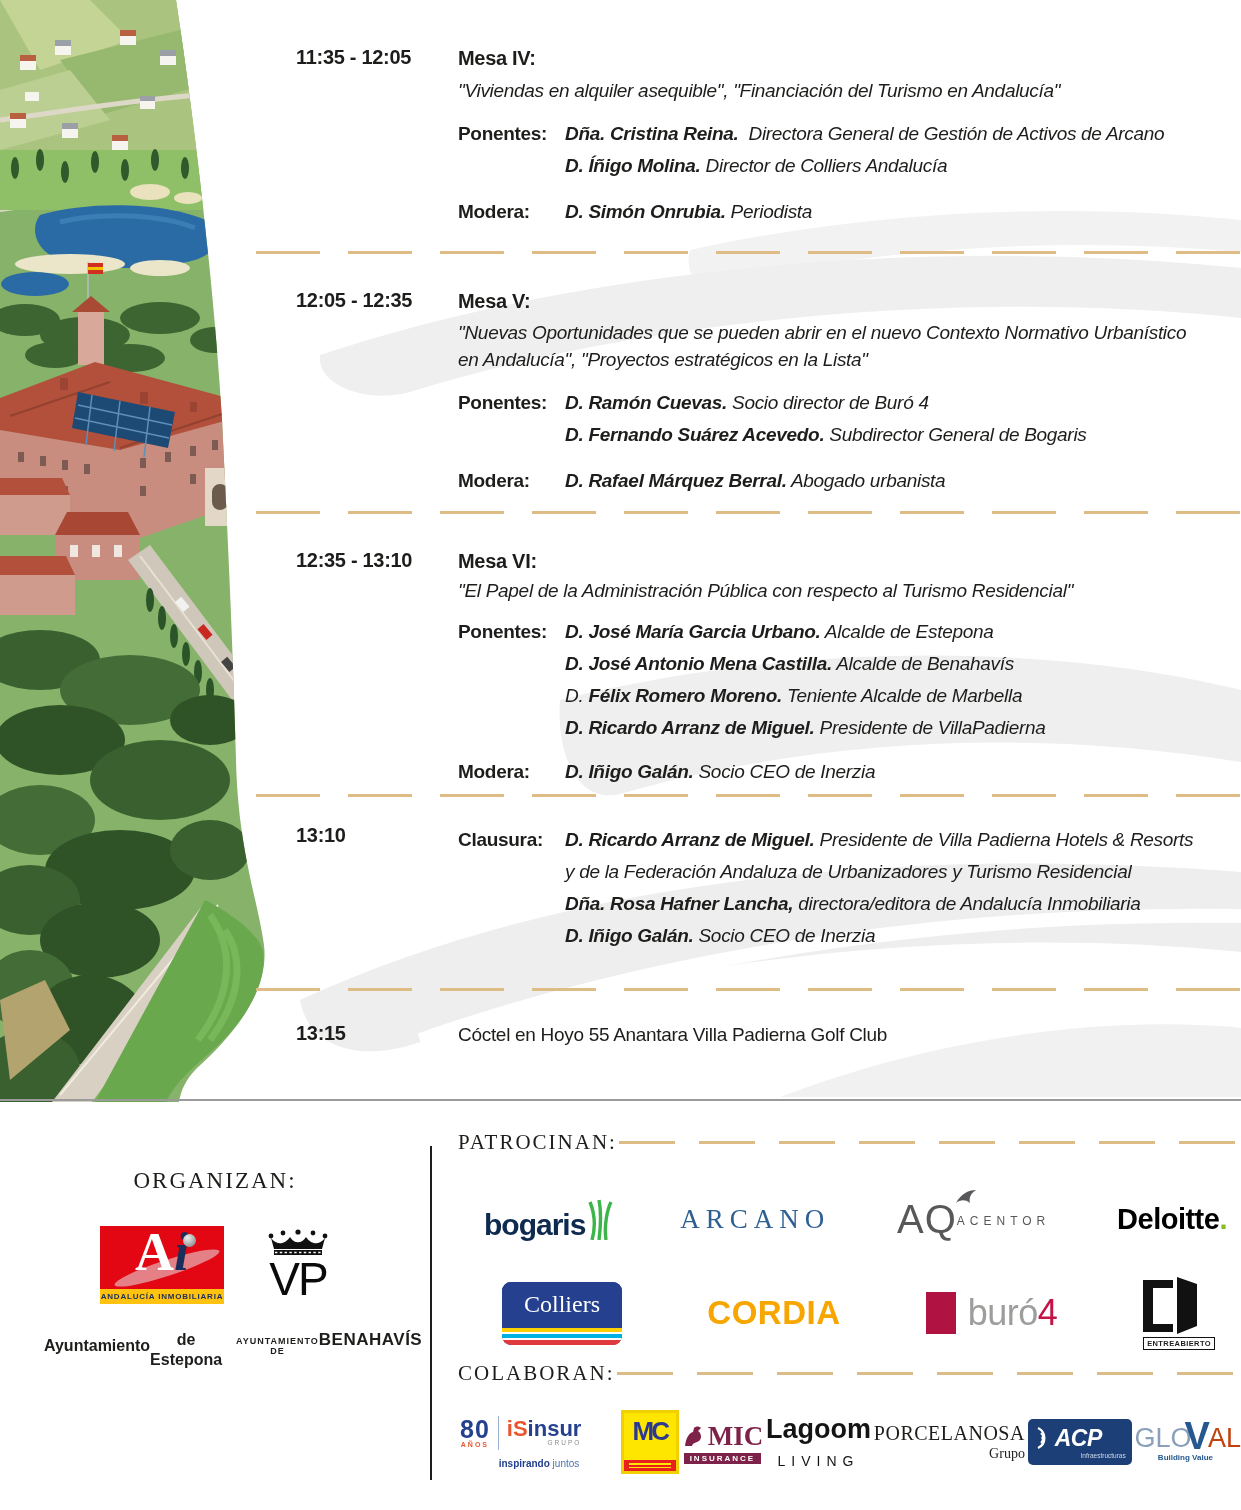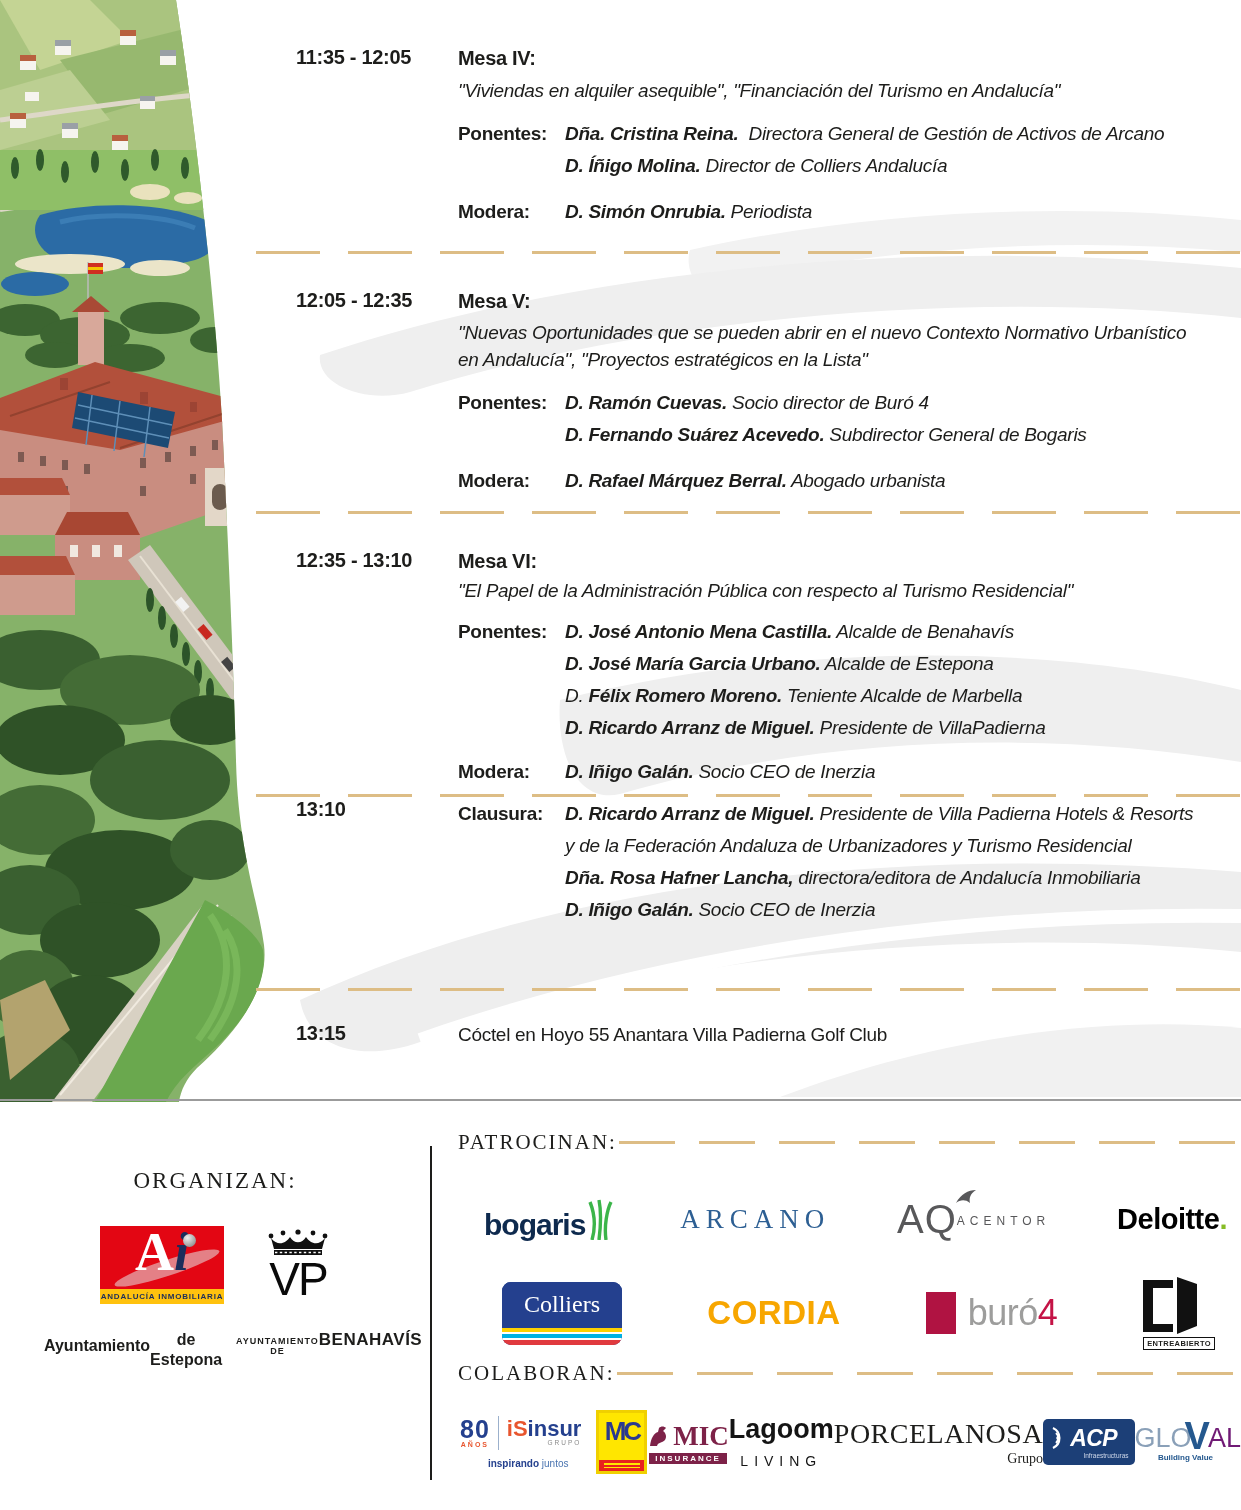--- a/index.html
+++ b/index.html
@@ -105,32 +105,32 @@
   .mc-band i{display:block;width:80%;height:1.5px;background:#ffe600;}
   .mic{display:flex;flex-direction:column;align-items:center;}
   .mic-top{display:flex;align-items:center;gap:2px;}
   .mic-text{font-family:"Liberation Serif",serif;font-size:27px;font-weight:700;color:#7d2248;}
   .mic-band{background:#7d2248;color:#fff;font-size:8px;font-weight:700;letter-spacing:2px;
      padding:1px 6px;margin-top:1px;}
   .lagoom{display:flex;flex-direction:column;align-items:center;}
   .lagoom-text{font-size:27px;font-weight:800;color:#141414;letter-spacing:0;line-height:26px;}
   .lagoom-sub{font-size:14px;letter-spacing:6px;color:#141414;margin-top:11px;}
   .porc{display:flex;flex-direction:column;align-items:flex-end;}
-  .porc-text{font-family:"Liberation Serif",serif;font-size:28px;color:#1d1d1b;letter-spacing:.5px;}
+  .porc-text{font-family:"Liberation Serif",serif;font-size:20px;color:#1d1d1b;letter-spacing:.5px;}
   .porc-sub{font-family:"Liberation Serif",serif;font-size:14px;color:#1d1d1b;margin-top:1px;}
   .acp{width:104px;height:46px;background:#1c3f77;border-radius:5px;display:flex;
      flex-direction:column;justify-content:center;padding:2px 6px;box-sizing:border-box;}
   .acp-top{display:flex;align-items:center;gap:3px;}
   .acp-text{color:#fff;font-size:23px;font-weight:900;font-style:italic;letter-spacing:-.5px;line-height:22px;}
   .acp-sub{color:#cfd8ea;font-size:6.5px;text-align:right;margin-top:1px;}
   .gloval{display:flex;flex-direction:column;align-items:flex-end;}
   .gloval-top{display:flex;align-items:flex-start;}
   .gloval-gl{font-size:27px;color:#8aa0b8;letter-spacing:0;line-height:30px;}
   .gloval-v{font-size:38px;font-weight:700;color:#24588e;line-height:30px;margin-left:-7px;margin-top:-2px;}
-  .gloval-al{font-size:27px;color:#701a75;line-height:30px;margin-left:-2px;}
+  .gloval-al{font-size:27px;color:#c2410c;line-height:30px;margin-left:-2px;}
   .gloval-sub{font-size:8px;font-weight:700;color:#24588e;margin-right:28px;}
 </style>
 </head>
 <body>
 
 <div class="page">
 
   <svg class="bg" width="1241" height="1510" viewBox="0 0 1241 1510">
     <g>
       <path d="M690,250 C880,208 1080,203 1241,220 L1241,252 C1060,236 880,248 710,284 C690,288 686,262 690,250 Z" fill="#f2f2f2"></path>
@@ -330,38 +330,38 @@
   <div class="dash-sep" style="top:511px"></div>
 
   <section class="session" style="top:549px">
     <div class="time">12:35 - 13:10</div>
     <div class="content">
       <div class="heading">Mesa VI:</div>
       <div class="title" style="margin-top:4px">"El Papel de la Administración Pública con respecto al Turismo Residencial"</div>
       <div class="grp" style="margin-top:12px">
         <div class="glabel">Ponentes:</div>
         <div class="gbody">
+          <div class="spk"><span class="nm">D. José María Garcia Urbano.</span><span class="rl"> Alcalde de Estepona</span></div>
           <div class="spk"><span class="nm">D. José Antonio Mena Castilla.</span><span class="rl"> Alcalde de Benahavís</span></div>
-          <div class="spk"><span class="nm">D. José María Garcia Urbano.</span><span class="rl"> Alcalde de Estepona</span></div>
           <div class="spk"><span class="pre">D. </span><span class="nm">Félix Romero Moreno.</span><span class="rl"> Teniente Alcalde de Marbella</span></div>
           <div class="spk"><span class="nm">D. Ricardo Arranz de Miguel.</span><span class="rl"> Presidente de VillaPadierna</span></div>
         </div>
       </div>
       <div class="grp" style="margin-top:12px">
         <div class="glabel">Modera:</div>
         <div class="gbody">
           <div class="spk"><span class="nm">D. Iñigo Galán.</span><span class="rl"> Socio CEO de Inerzia</span></div>
         </div>
       </div>
     </div>
   </section>
 
   <div class="dash-sep" style="top:794px"></div>
 
-  <section class="cl-row" style="top:798px">
+  <section class="cl-row" style="top:824px">
     <div class="time">13:10</div>
     <div class="content">
       <div class="grp" style="margin-top:0">
         <div class="glabel">Clausura:</div>
         <div class="gbody">
           <div class="spk"><span class="nm">D. Ricardo Arranz de Miguel.</span><span class="rl"> Presidente de Villa Padierna Hotels &amp; Resorts</span></div>
           <div class="spk"><span class="rl">y de la Federación Andaluza de Urbanizadores y Turismo Residencial</span></div>
           <div class="spk"><span class="nm">Dña. Rosa Hafner Lancha,</span><span class="rl"> directora/editora de Andalucía Inmobiliaria</span></div>
           <div class="spk"><span class="nm">D. Iñigo Galán.</span><span class="rl"> Socio CEO de Inerzia</span></div>
         </div>

